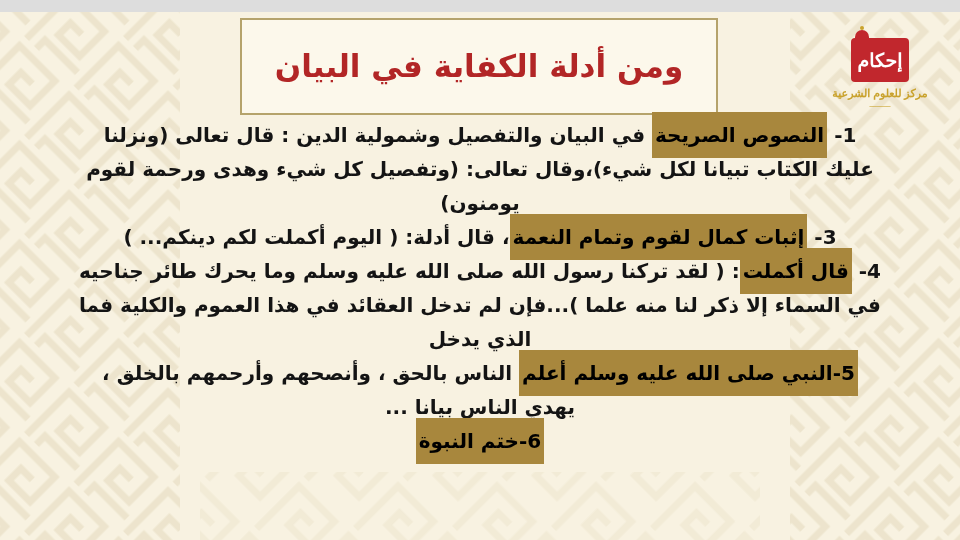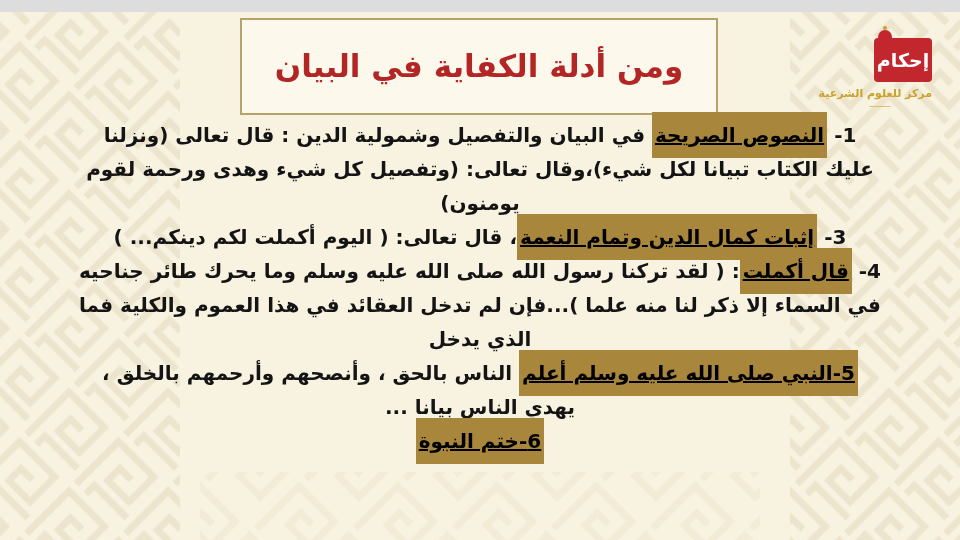--- a/index.html
+++ b/index.html
@@ -31,22 +31,23 @@
     position:absolute;left:240px;top:6px;width:478px;height:97px;
     background:var(--box-bg);border:2px solid var(--border-gold);
     display:flex;align-items:center;justify-content:center;
   }
   .title-text{
     color:var(--title-red);font-size:31px;font-weight:bold;
     text-align:center;line-height:1.2;
   }
   .logo{
     position:absolute;right:28px;top:26px;width:104px;
-    display:flex;flex-direction:column;
+    display:flex;flex-direction:column;align-items:center;
     text-align:center;
+    font-family:Liberation Serif, serif;
   }
   .logo-mark{
     position:relative;width:58px;height:44px;background:var(--logo-red);
     border-radius:4px;display:flex;align-items:center;justify-content:center;
     color:#fff;font-size:19px;font-weight:bold;line-height:1;
   }
   .dome-icon{
     position:absolute;top:-8px;right:40px;width:14px;height:9px;
     background:var(--logo-red);border-radius:8px 8px 0 0;
   }
@@ -61,21 +62,21 @@
   .logo-tagline{
     margin-top:1px;color:var(--logo-gold);font-size:6px;letter-spacing:1px;
     white-space:nowrap;
   }
   .body-text{
     position:absolute;top:106px;right:78px;left:78px;
     text-align:center;color:var(--text);
     font-size:20px;font-weight:bold;line-height:34px;
   }
   .body-text p{margin:0;}
-  .hl{background:var(--highlight);color:#000;padding:11px 3px;text-decoration:underline;}
+  .hl{background:var(--highlight);color:#000;padding:11px 3px;}
 </style>
 </head>
 <body>
 
 <div class="slide">
 
   <svg class="pattern-strip pattern-left" width="210" height="620" aria-hidden="true">
     <defs>
       <pattern id="meanderL" width="70" height="70" patternUnits="userSpaceOnUse" patternTransform="rotate(45)">
         <path d="M10,70 L10,10 L60,10 L60,45 L30,45 L30,28 L46,28" fill="none" stroke="var(--pattern)" stroke-width="7"></path>
@@ -112,19 +113,19 @@
     <div class="logo-mark">
       <span class="dome-icon"></span>
       <span>إحكام</span>
     </div>
     <div class="logo-subtitle">مركز للعلوم الشرعية</div>
     <div class="logo-tagline">ــــــــــــ</div>
   </div>
 
   <div class="body-text" id="body-text">
       <p><span>1- </span><span class="hl">النصوص الصريحة</span><span> في البيان والتفصيل وشمولية الدين : قال تعالى (ونزلنا عليك الكتاب تبيانا لكل شيء)،وقال تعالى: (وتفصيل كل شيء وهدى ورحمة لقوم يومنون)</span></p>
-      <p><span>3- </span><span class="hl">إثبات كمال الدين وتمام النعمة</span><span>، قال تعالى: ( اليوم أكملت لكم دينكم... )</span></p>
+      <p><span>3- </span><span class="hl">إثبات كمال لقوم وتمام النعمة</span><span>، قال أدلة: ( اليوم أكملت لكم دينكم... )</span></p>
       <p><span>4- </span><span class="hl">قال أكملت</span><span>: ( لقد تركنا رسول الله صلى الله عليه وسلم وما يحرك طائر جناحيه في السماء إلا ذكر لنا منه علما )...فإن لم تدخل العقائد في هذا العموم والكلية فما الذي يدخل</span></p>
       <p><span class="hl">5-النبي صلى الله عليه وسلم أعلم</span><span> الناس بالحق ، وأنصحهم وأرحمهم بالخلق ، يهدي الناس بيانا ...</span></p>
       <p><span class="hl">6-ختم النبوة</span></p>
     </div>
 
 </div>
 
 </body></html>

